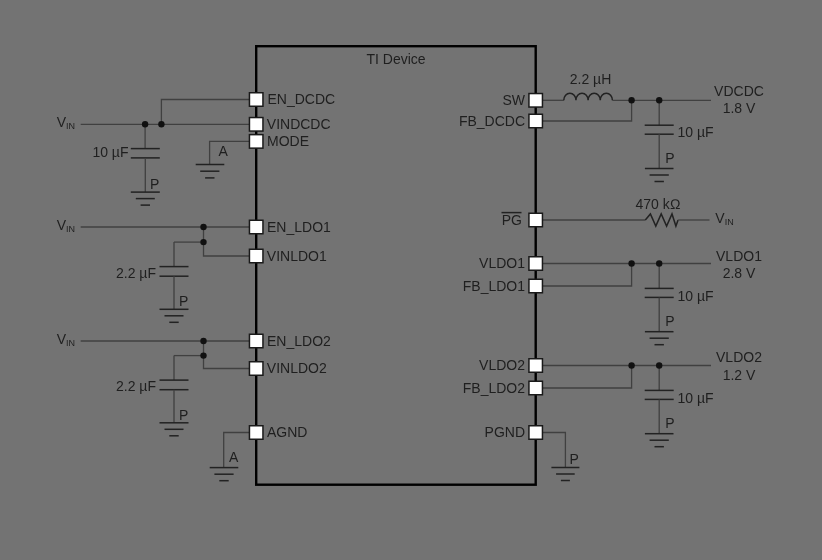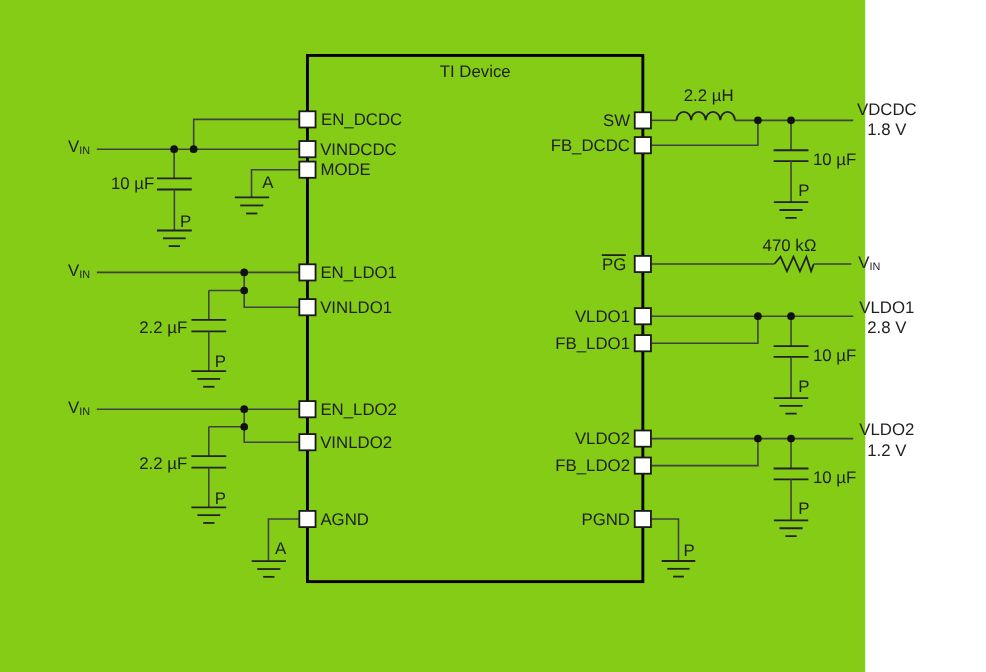--- a/index.html
+++ b/index.html
@@ -1,16 +1,16 @@
 <!DOCTYPE html>
 <html><head>
 <meta charset="utf-8">
 <style>
   html,body{margin:0;padding:0;background:#ffffff;}
-  .page{width:721px;height:560px;position:relative;background:#84cc16;}
+  .page{width:822px;height:560px;position:relative;background:#737373;}
   text{font-family:"Liberation Sans",sans-serif;fill:#1f1f1f;}
   .lbl{font-size:14px;}
   .sub{font-size:9px;}
   .wire{stroke:#404040;stroke-width:1.3;fill:none;}
   .comp{stroke:#222222;stroke-width:1.5;fill:none;}
   .box{stroke:#000000;stroke-width:2.4;fill:none;}
   .sq{stroke:#1a1a1a;stroke-width:1.5;fill:#ffffff;}
   .dot{fill:#111111;stroke:none;}
 </style>
 </head>

